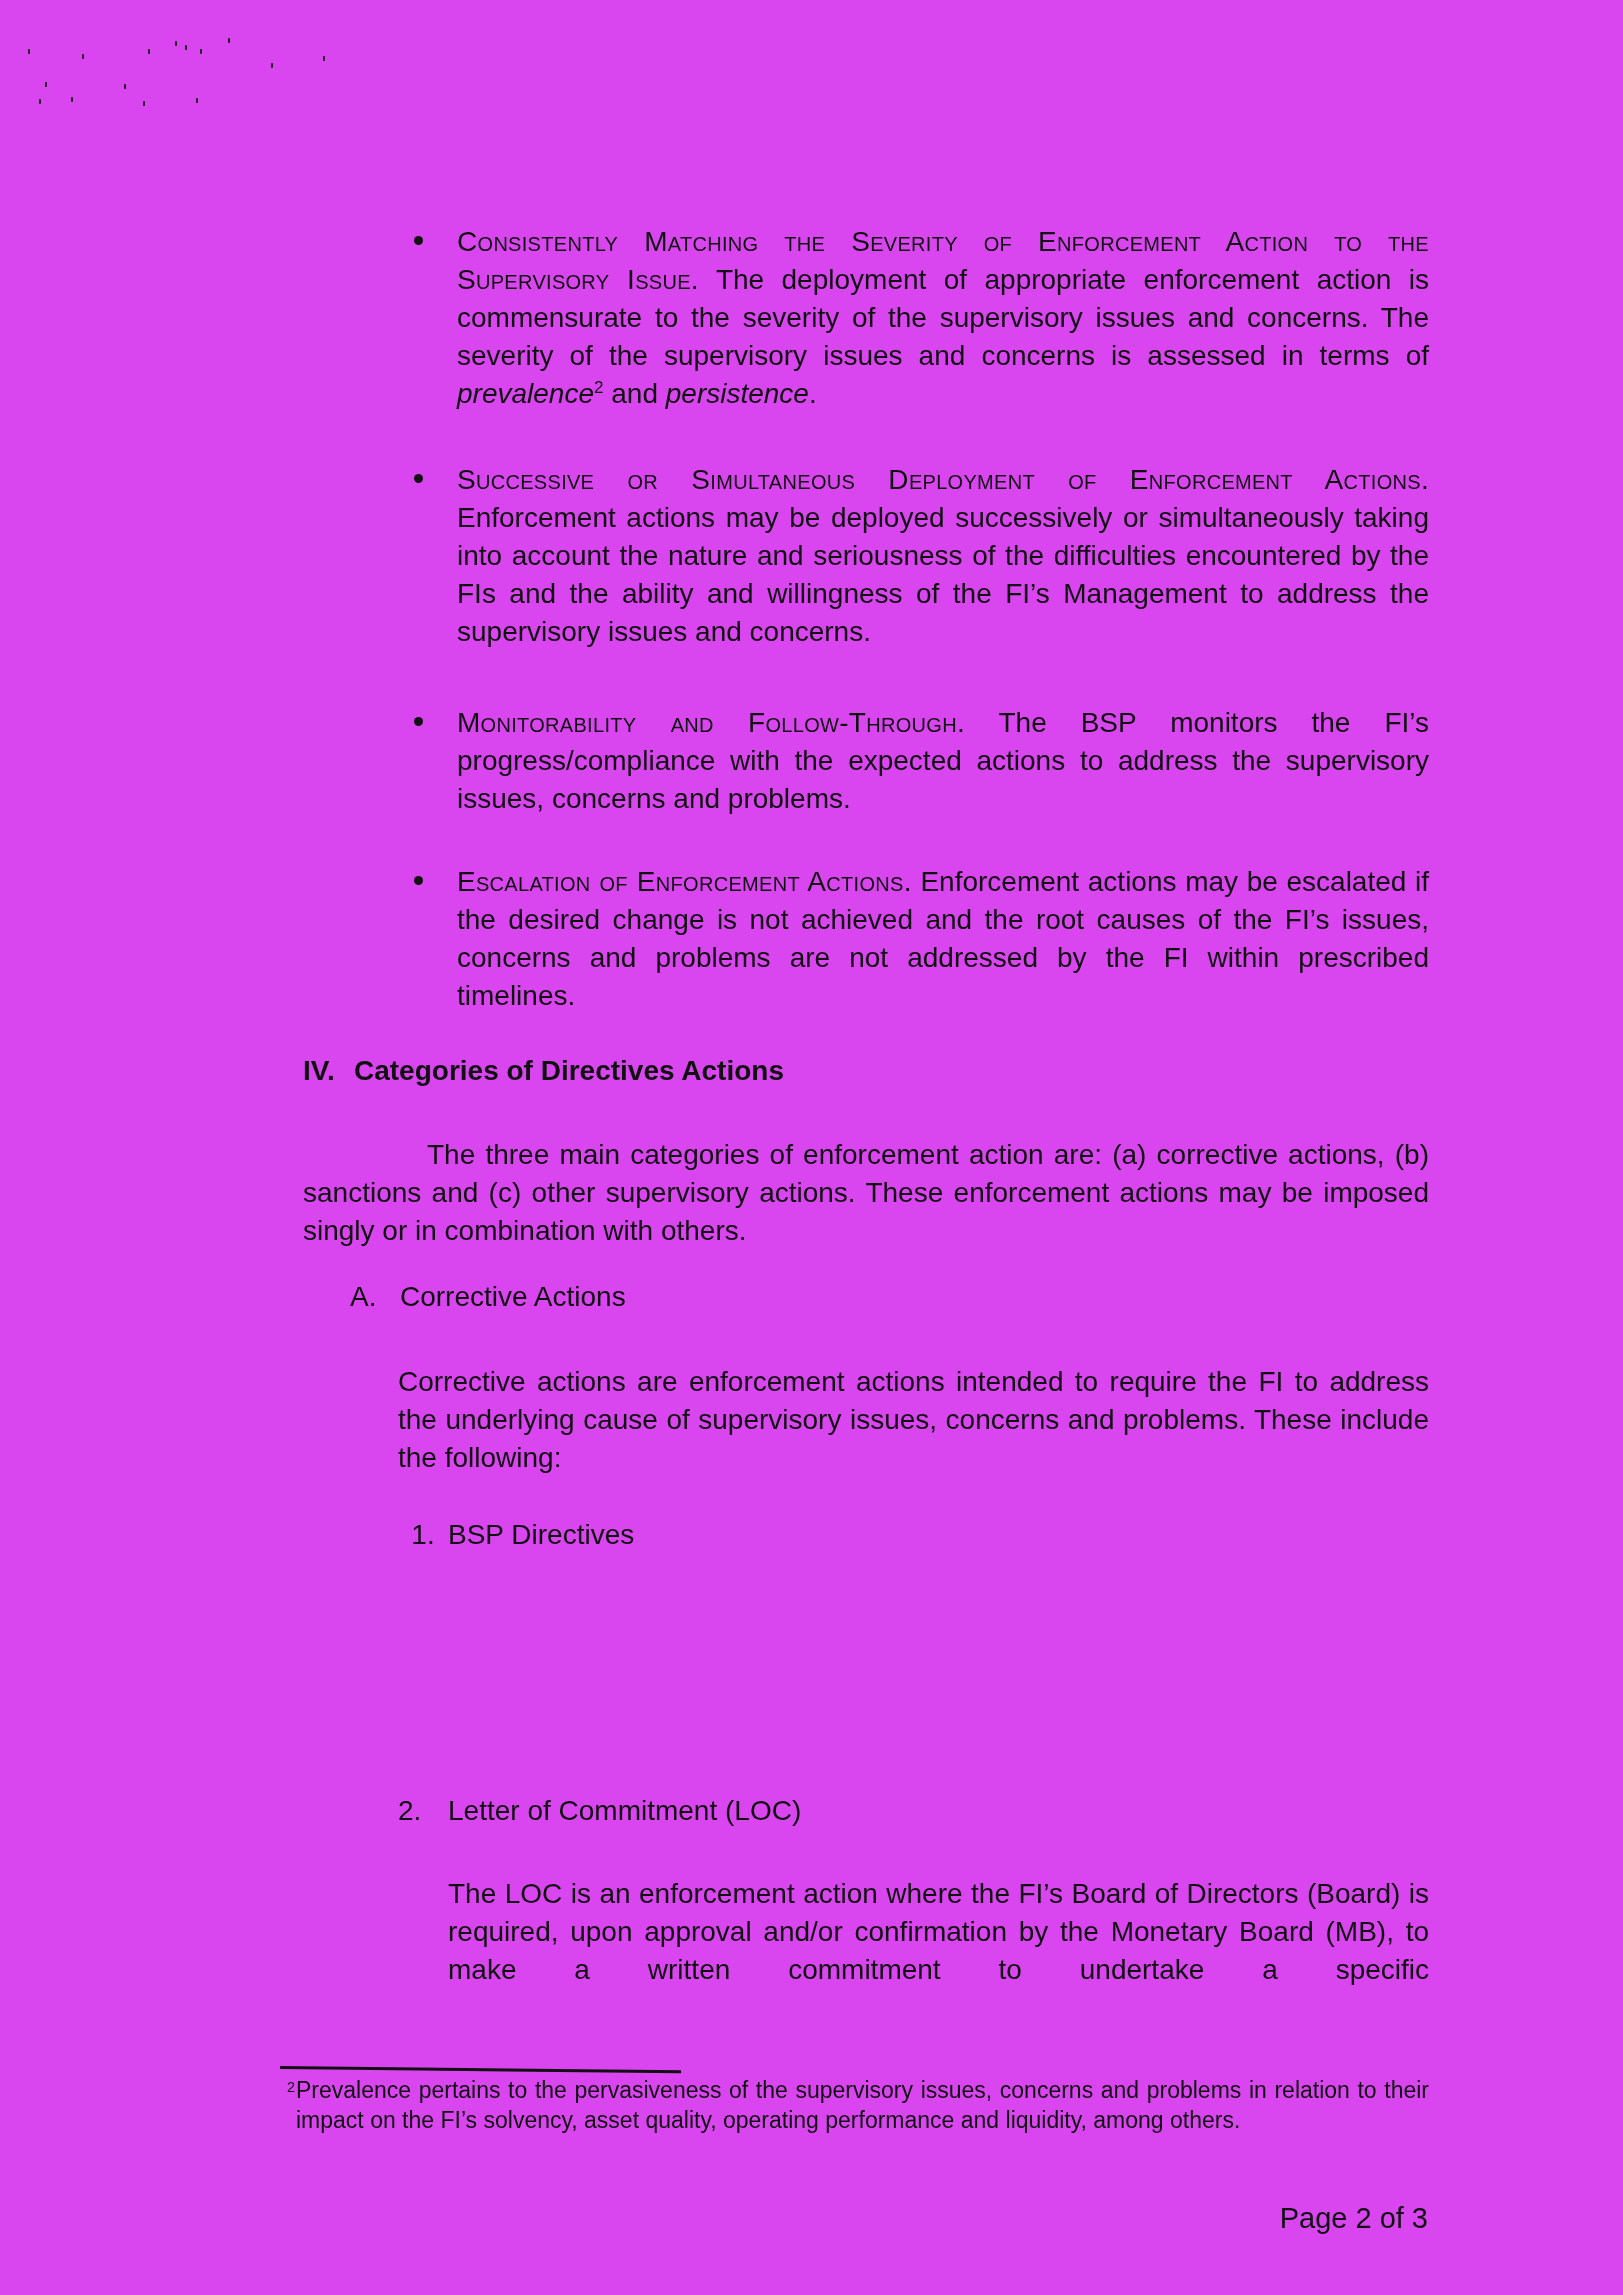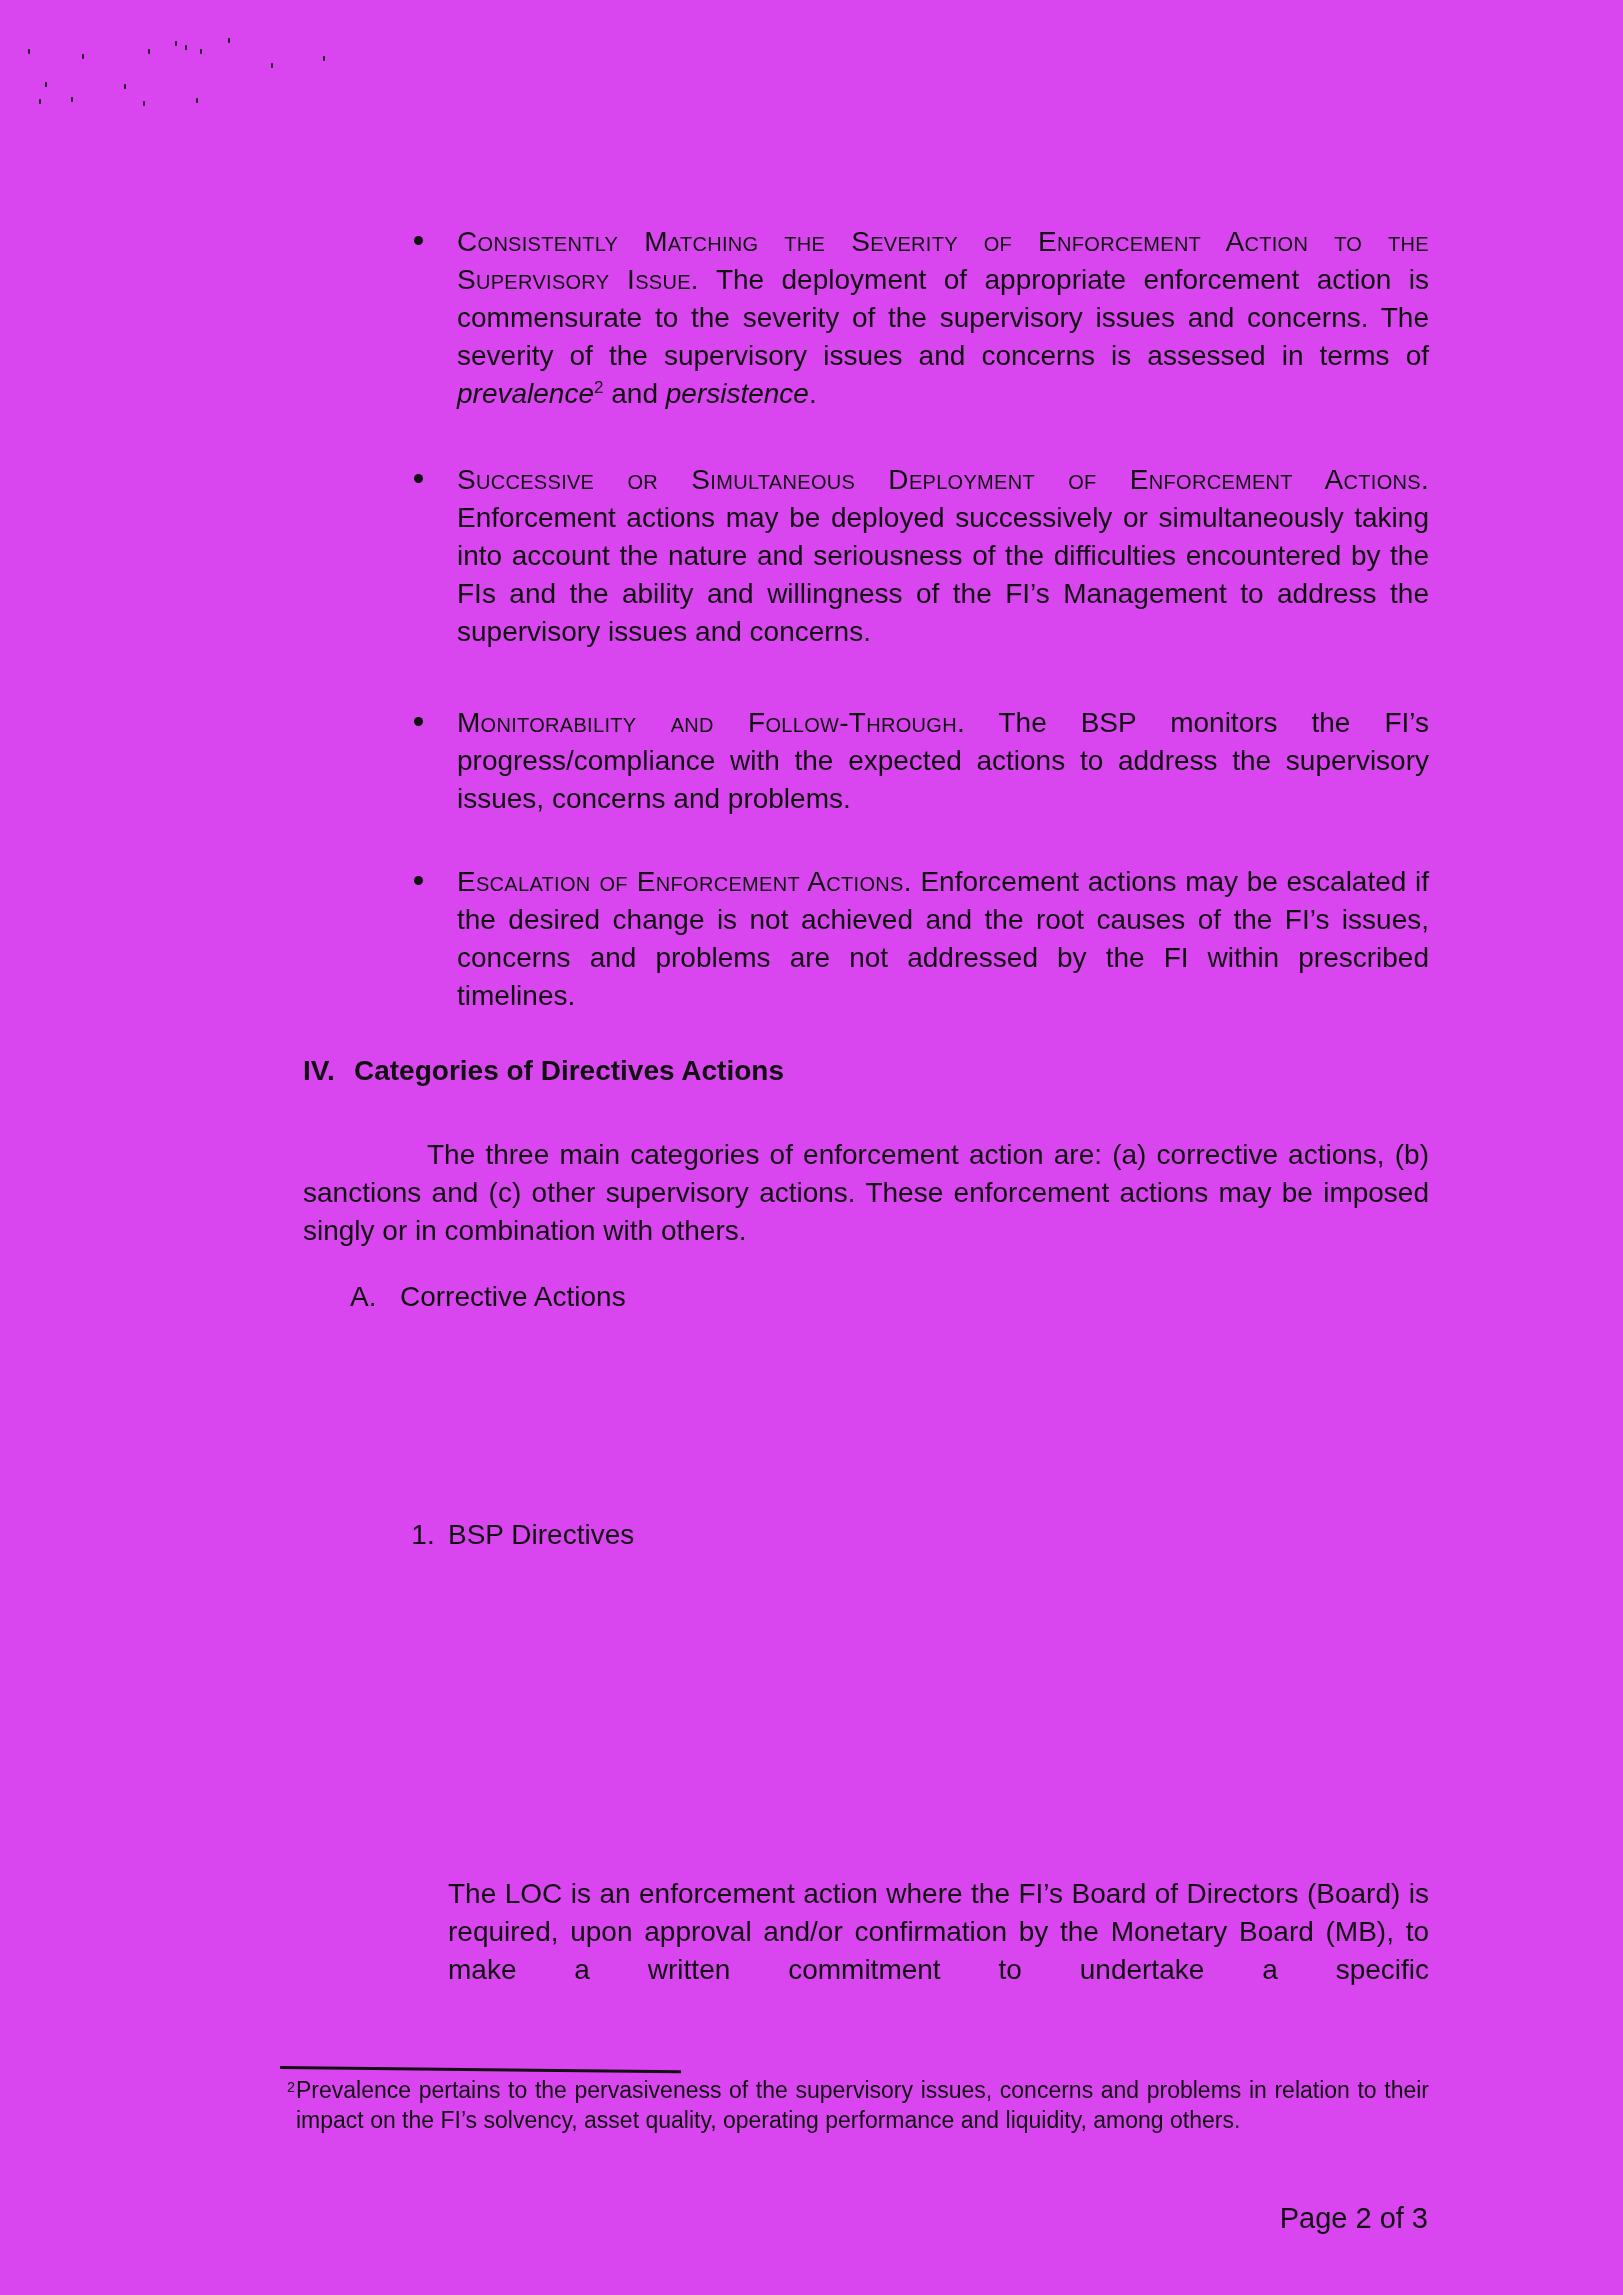--- a/index.html
+++ b/index.html
@@ -183,26 +183,30 @@
   <div class="heading">
     <span class="num">IV.</span><span>Categories of Directives Actions</span>
   </div>
 
   <div class="para indent-first" style="left:303px; top:1136px; width:1126px;">The three main categories of enforcement action are: (a) corrective actions, (b) sanctions and (c) other supervisory actions. These enforcement actions may be imposed singly or in combination with others.</div>
 
   <div class="sub-label" style="left:350px; top:1278px;">
     <span class="num" style="width:50px;">A.</span><span>Corrective Actions</span>
   </div>
 
+  <div class="para" style="left:398px; top:1363px; width:1031px;">Corrective actions are enforcement actions intended to require the FI to address the underlying cause of supervisory issues, concerns and problems. These include the following:</div>
 
   <div class="sub-label" style="left:398px; top:1516px;text-align:center;">
     <span class="num" style="width:50px;">1.</span><span>BSP Directives</span>
   </div>
 
 
+  <div class="sub-label" style="left:398px; top:1792px;">
+    <span class="num" style="width:50px;">2.</span><span>Letter of Commitment (LOC)</span>
+  </div>
 
   <div class="para" style="left:448px; top:1875px; width:981px; text-align-last: justify;">The LOC is an enforcement action where the FI’s Board of Directors (Board) is required, upon approval and/or confirmation by the Monetary Board (MB), to make a written commitment to undertake a specific</div>
 
   <div class="fn-rule"></div>
   <div class="footnote">
     <span class="fn-mark">2</span>
     <div class="fn-text">Prevalence pertains to the pervasiveness of the supervisory issues, concerns and problems in relation to their impact on the FI’s solvency, asset quality, operating performance and liquidity, among others.</div>
   </div>
 
   <div class="page-number">Page 2 of 3</div>

